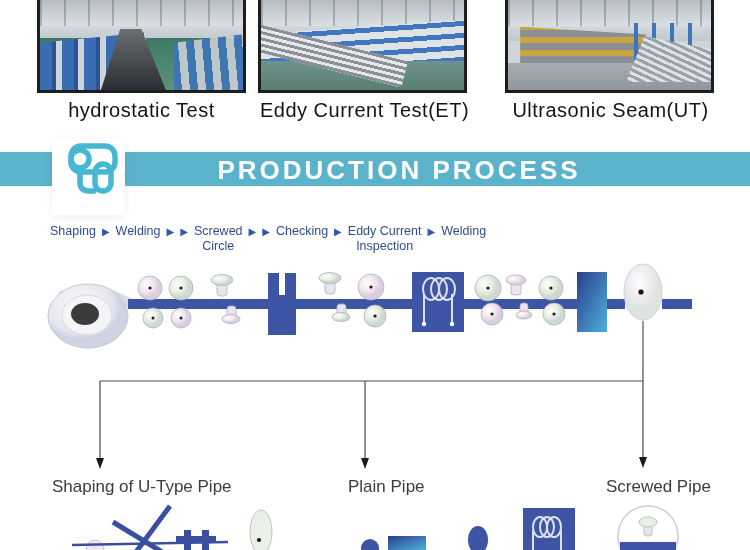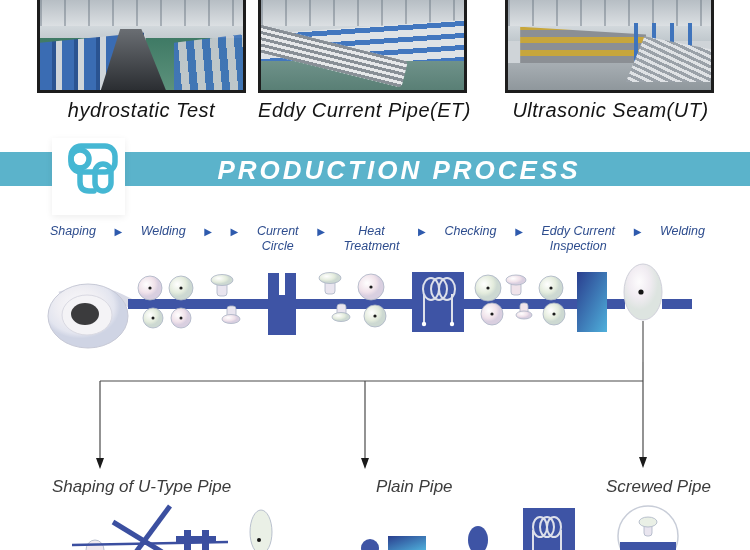--- a/index.html
+++ b/index.html
@@ -1,17 +1,17 @@
 <!DOCTYPE html>
 <html><head>
 <meta charset="utf-8">
 <style>
   html,body{margin:0;padding:0;background:#ffffff;}
   #page{position:relative;width:750px;height:550px;overflow:hidden;background:#ffffff;
-        font-family:"Liberation Sans","DejaVu Sans",sans-serif;font-style:italic;}
+        font-family:"Liberation Sans","DejaVu Sans",sans-serif;}
 
   
   .photo{position:absolute;top:-9px;height:96px;width:203px;border:3px solid #1d1d1d;
          background:#cfd4d8;overflow:hidden;}
   .photo1{left:37px;} .photo2{left:258px;} .photo3{left:505px;}
   .scene{position:absolute;inset:0;overflow:hidden;}
   .ceiling{position:absolute;left:0;right:0;top:0;height:34%;
      background:repeating-linear-gradient(90deg,rgba(104,116,128,.45) 0 2px,transparent 2px 24px),
                 linear-gradient(#aeb6bd,#dde1e4);}
   .wall{position:absolute;left:0;right:0;top:33%;height:16%;background:linear-gradient(#d2d8dc,#c0c8cd);}
@@ -47,30 +47,30 @@
   .banner{position:absolute;left:0;top:152px;width:750px;height:34px;background:#5bb3cb;}
   .banner-title{position:absolute;left:0;top:155px;width:750px;text-align:center;
       padding-left:48px;box-sizing:border-box;color:#ffffff;font-size:26px;font-weight:600;
       letter-spacing:3px;white-space:nowrap;}
   .logo-box{position:absolute;left:52px;top:138px;width:73px;height:77px;background:#ffffff;
       box-shadow:0 2px 7px rgba(0,0,0,.07);}
   .logo-box svg{position:absolute;left:5px;top:2px;}
 
   
   .flow{position:absolute;left:50px;top:224px;width:655px;display:flex;align-items:flex-start;
-        column-gap:6px;justify-content:space-between;}
+        column-gap:6px;}
   .step{white-space:pre-line;text-align:center;line-height:1.18;font-size:12.5px;color:#2e4d8e;}
   .flow-arrow{color:#2e5aad;font-size:10px;line-height:1.5;}
 
   
   .diagram-svg{position:absolute;left:0;top:250px;}
   .connector-svg{position:absolute;left:0;top:362px;}
   .bottom-svg{position:absolute;left:0;top:500px;}
   .out-label{position:absolute;top:477px;font-size:17px;color:#3c3c3c;white-space:nowrap;}
-  .out1{left:52px;} .out2{left:348px;margin-left:28px;} .out3{left:606px;}
+  .out1{left:52px;} .out2{left:348px;} .out3{left:606px;}
 </style>
 </head>
 <body>
 
 <div id="page">
 
   <div class="photo photo1">
     <div class="scene">
       <div class="ceiling"></div>
         <div class="wall"></div>
@@ -94,21 +94,21 @@
       <div class="ceiling"></div>
         <div class="wall"></div>
         <div class="racks3"></div>
       <div class="posts3"></div>
         <div class="floor3"></div>
         <div class="pipes3"></div>
     </div>
   </div>
 
   <div class="caption cap1">hydrostatic Test</div>
-  <div class="caption cap2">Eddy Current Pipe(ET)</div>
+  <div class="caption cap2">Eddy Current Test(ET)</div>
   <div class="caption cap3">Ultrasonic Seam(UT)</div>
 
   <div class="banner"></div>
   <div class="banner-title">PRODUCTION PROCESS</div>
   <div class="logo-box">
     <svg width="64" height="70" viewBox="0 0 64 70">
       <g fill="none" stroke="#45b7d3" stroke-width="5.5" stroke-linecap="round">
         <rect x="14" y="6" width="44" height="26" rx="10"></rect>
         <circle cx="23" cy="19" r="9"></circle>
         <path d="M23 28 L23 42 Q23 51 32 51 L37 51"></path>
@@ -116,25 +116,23 @@
       </g>
     </svg>
   </div>
 
   <div class="flow">
     <div class="step">Shaping</div>
     <div class="flow-arrow">▶</div>
     <div class="step">Welding</div>
     <div class="flow-arrow">▶</div>
     <div class="flow-arrow">▶</div>
-    <div class="step">Current
+    <div class="step">Screwed
 Circle</div>
     <div class="flow-arrow">▶</div>
-    <div class="step">Heat
-Treatment</div>
     <div class="flow-arrow">▶</div>
     <div class="step">Checking</div>
     <div class="flow-arrow">▶</div>
     <div class="step">Eddy Current
 Inspection</div>
     <div class="flow-arrow">▶</div>
     <div class="step">Welding</div>
   </div>
 
   <svg class="diagram-svg" width="750" height="112" viewBox="0 0 750 112">

